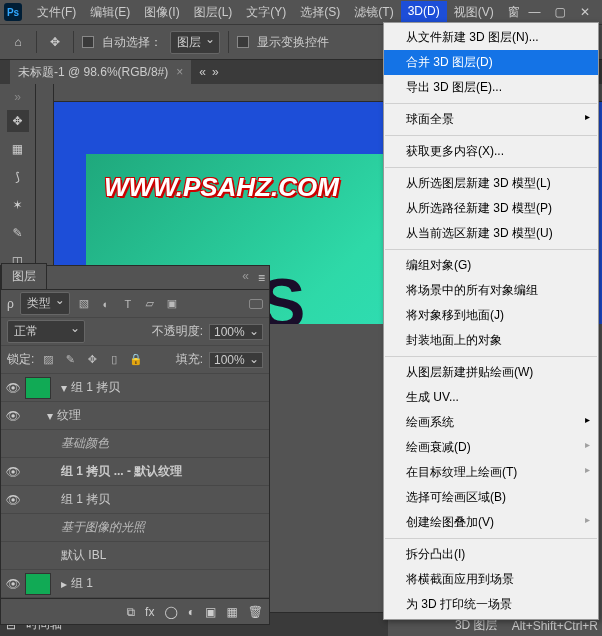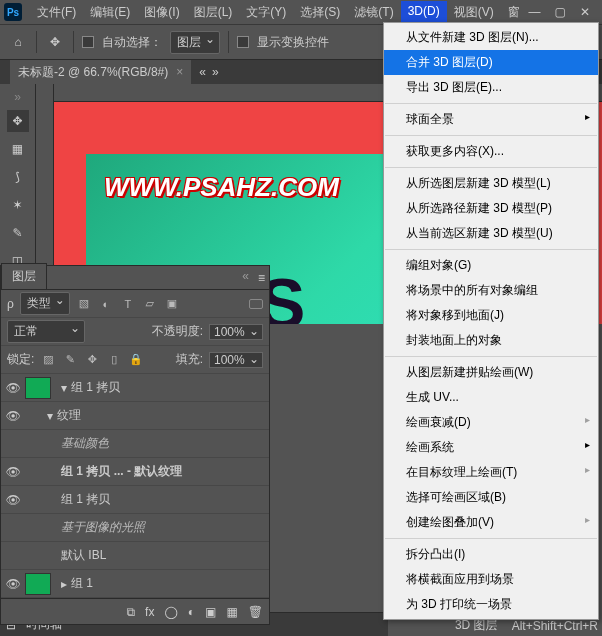--- a/index.html
+++ b/index.html
@@ -16,21 +16,21 @@
 .dropdown{background:#3a3a3a;border:1px solid #666;padding:2px 18px 2px 6px;position:relative;border-radius:2px}
 .dropdown::after{content:"⌄";position:absolute;right:4px;top:0;color:#ccc}
 .doc-tab-bar{background:#3a3a3a;height:24px;display:flex;align-items:center;padding-left:10px}
 .doc-tab{padding:4px 8px;display:flex;align-items:center;gap:8px;background:#535353}
 .doc-tab .x{color:#999}
 .nav{display:flex;gap:6px;margin-left:8px;color:#888}
 .work{display:flex;height:240px}
 .toolbox{width:36px;background:#535353;display:flex;flex-direction:column;align-items:center;gap:6px;padding-top:6px;border-right:1px solid #2a2a2a}
 .toolbox .t{width:22px;height:22px;display:flex;align-items:center;justify-content:center;color:#ccc;position:relative}
 .toolbox .t.sel{background:#3a3a3a}
-.canvas-area{flex:1;background:#ef4444;position:relative;overflow:hidden}
+.canvas-area{flex:1;background:#1d4ed8;position:relative;overflow:hidden}
 .ruler-h{position:absolute;top:0;left:18px;right:0;height:18px;background:#535353;border-bottom:1px solid #2a2a2a}
 .ruler-v{position:absolute;top:0;left:0;bottom:0;width:18px;background:#535353;border-right:1px solid #2a2a2a}
 .canvas{position:absolute;left:50px;top:70px;width:340px;height:400px;background:linear-gradient(135deg,#1fa87c 0%,#2ed9a8 50%,#30e5c8 100%)}
 .watermark{position:absolute;top:18px;left:18px;font-size:26px;font-weight:bold;font-style:italic;color:#fff;text-shadow:2px 2px 0 #c00,-1px -1px 0 #c00,1px -1px 0 #c00,-1px 1px 0 #c00}
 .bigtext{position:absolute;top:110px;left:130px;font-size:70px;font-weight:900;color:#1a0e2a;letter-spacing:-4px}
 
 .layers-panel{position:absolute;left:0;top:265px;width:270px;background:#535353;border:1px solid #2a2a2a;z-index:5}
 .panel-tabs{display:flex;border-bottom:1px solid #2a2a2a;height:24px;align-items:flex-end;position:relative}
 .panel-tabs .tab{padding:4px 10px;background:#3a3a3a}
 .panel-tabs .tab.active{background:#535353;border:1px solid #2a2a2a;border-bottom:none}
@@ -91,21 +91,21 @@
   <span class="checkbox"></span>
   <span>自动选择：</span>
   <span class="dropdown">图层</span>
   <span class="divider"></span>
   <span class="checkbox"></span>
   <span>显示变换控件</span>
 </div>
 
 <div class="doc-tab-bar">
   <div class="doc-tab">
-    <span>未标题-2 @ 66.7%(RGB/8#)</span>
+    <span>未标题-1 @ 98.6%(RGB/8#)</span>
     <span class="x">×</span>
   </div>
   <div class="nav">
     <span>«</span>
     <span>»</span>
   </div>
 </div>
 
 <div class="work">
   <div class="toolbox">
@@ -243,22 +243,22 @@
     <div class="mi">从所选路径新建 3D 模型(P)</div>
     <div class="mi">从当前选区新建 3D 模型(U)</div>
     <div class="sep"></div>
     <div class="mi disabled">编组对象(G)</div>
     <div class="mi disabled">将场景中的所有对象编组</div>
     <div class="mi disabled">将对象移到地面(J)</div>
     <div class="mi disabled">封装地面上的对象</div>
     <div class="sep"></div>
     <div class="mi">从图层新建拼贴绘画(W)</div>
     <div class="mi disabled">生成 UV...</div>
+    <div class="mi sub">绘画系统</div>
     <div class="mi disabled sub">绘画衰减(D)</div>
-    <div class="mi sub">绘画系统</div>
     <div class="mi disabled sub">在目标纹理上绘画(T)</div>
     <div class="mi disabled">选择可绘画区域(B)</div>
     <div class="mi disabled sub">创建绘图叠加(V)</div>
     <div class="sep"></div>
     <div class="mi disabled">拆分凸出(I)</div>
     <div class="mi disabled">将横截面应用到场景</div>
     <div class="mi disabled">为 3D 打印统一场景</div>
   </div>
 
 <div class="status">

